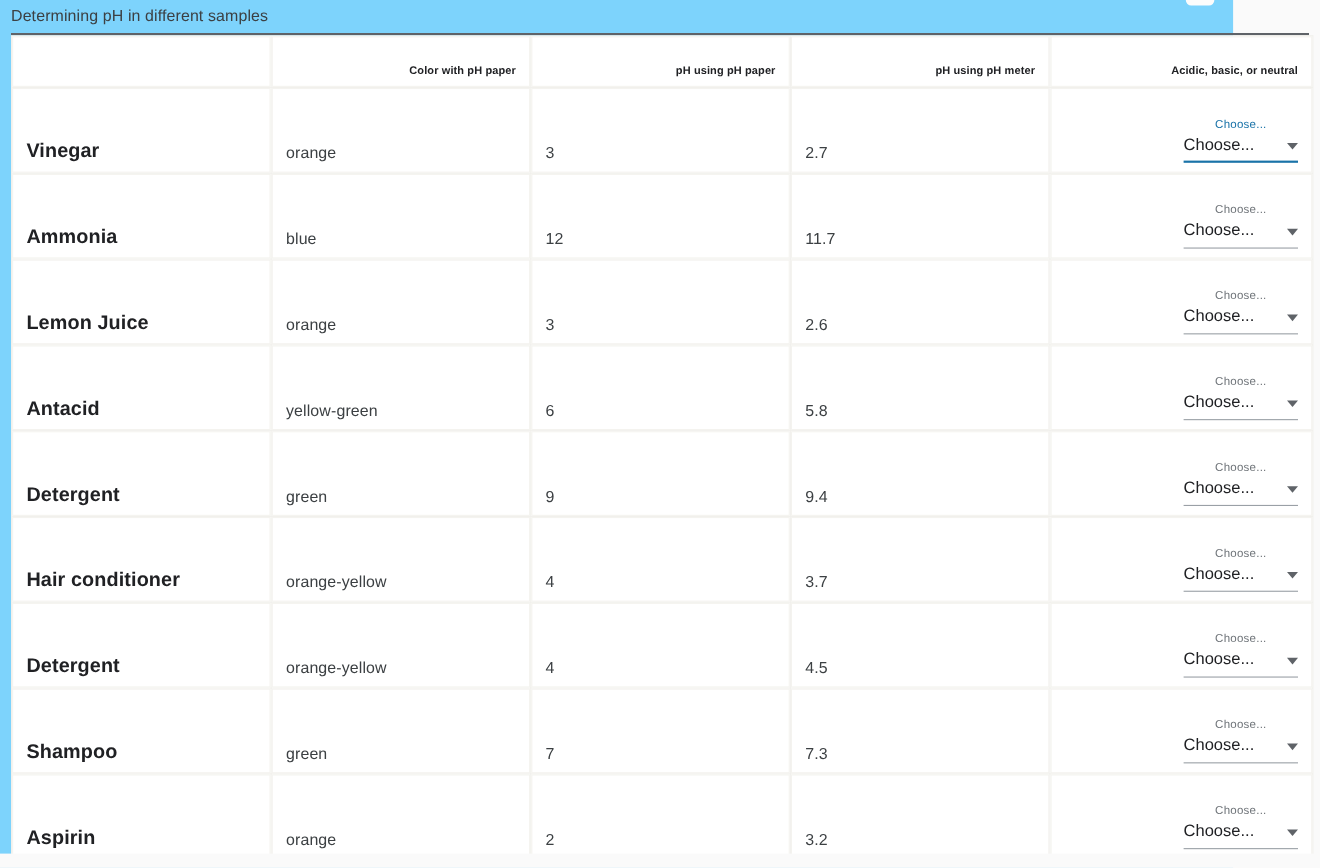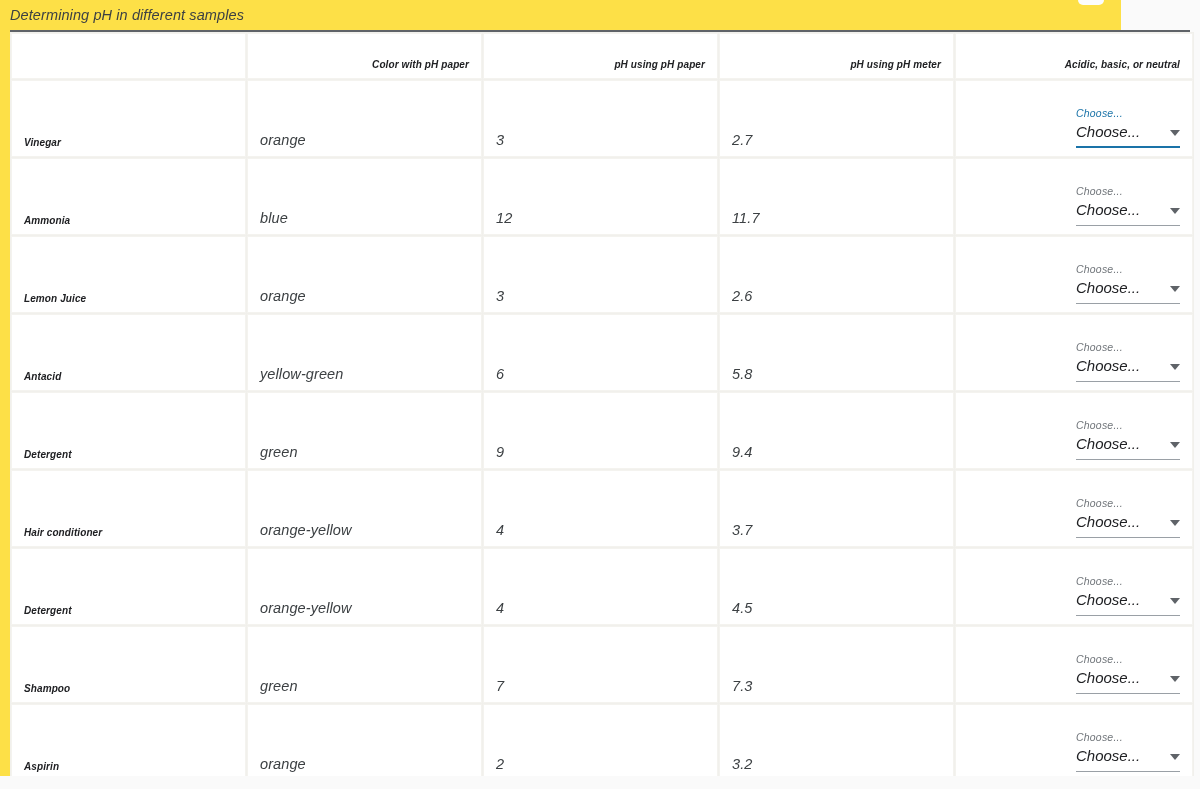--- a/index.html
+++ b/index.html
@@ -14,22 +14,21 @@
     font-family: "Liberation Sans", sans-serif;
     background: #fafafa;
     color: #202124;
     -webkit-font-smoothing: antialiased;
   }
 
   .page {
     position: relative;
     width: 1121px;
     height: 789px;
-    background: #fde047;
-    font-style: italic;
+    background: #7dd3fc;
   }
 
   
   .top-artifact {
     position: absolute;
     top: 0px;
     left: 1078px;
     width: 26px;
     height: 5px;
     background: #fcfcfc;
@@ -109,21 +108,21 @@
 
   thead th.blank { text-align: left; }
 
   
   tbody td {
     height: 77px;
   }
 
   td.sample-cell {
     text-align: left;
-    font-size: 10px;
+    font-size: 18px;
     font-weight: 700;
     color: #202124;
     letter-spacing: 0.1px;
   }
 
   td.value-cell {
     text-align: left;
     font-size: 14.5px;
     font-weight: 400;
     color: #3c4043;
@@ -135,20 +134,21 @@
     vertical-align: top;
     padding: 10px 22px 8px 12px;
   }
 
   .select-field {
     display: block;
     width: 104px;
     margin-left: auto;
     cursor: pointer;
     user-select: none;
+    text-align: center;
   }
 
   .select-float-label {
     font-size: 10.5px;
     line-height: 13px;
     color: #70757a;
     letter-spacing: 0.2px;
     white-space: nowrap;
   }
 

